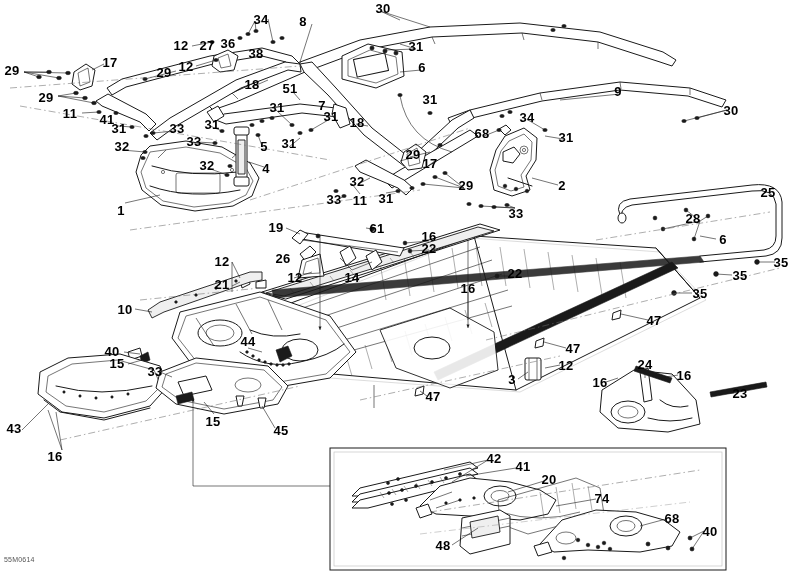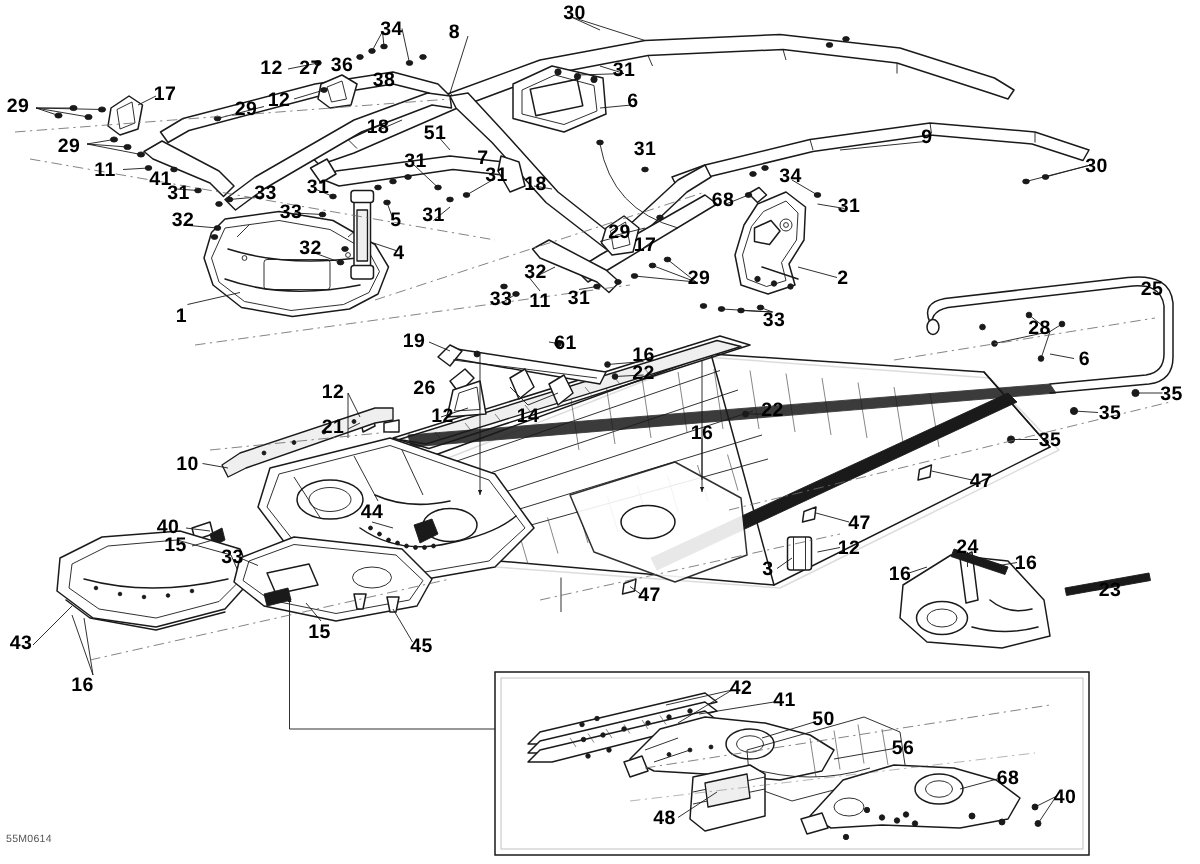--- a/index.html
+++ b/index.html
@@ -635,22 +635,22 @@
   <span class="cal n" style="left:600px;top:382px">16</span>
   <span class="cal n" style="left:512px;top:379px">3</span>
   <span class="cal n" style="left:740px;top:393px">23</span>
   <span class="cal n" style="left:433px;top:396px">47</span>
   <span class="cal n" style="left:213px;top:421px">15</span>
   <span class="cal n" style="left:281px;top:430px">45</span>
   <span class="cal n" style="left:14px;top:428px">43</span>
   <span class="cal n" style="left:55px;top:456px">16</span>
   <span class="cal n" style="left:494px;top:458px">42</span>
   <span class="cal n" style="left:523px;top:466px">41</span>
-  <span class="cal n" style="left:549px;top:479px">50</span>
-  <span class="cal n" style="left:602px;top:498px">56</span>
+  <span class="cal n" style="left:549px;top:479px">20</span>
+  <span class="cal n" style="left:602px;top:498px">74</span>
   <span class="cal n" style="left:672px;top:518px">68</span>
   <span class="cal n" style="left:710px;top:531px">40</span>
   <span class="cal n" style="left:443px;top:545px">48</span>
 
 
   <div class="wm" style="left:4px;top:556px">55M0614</div>
 
 </div>
 
 </body></html>

